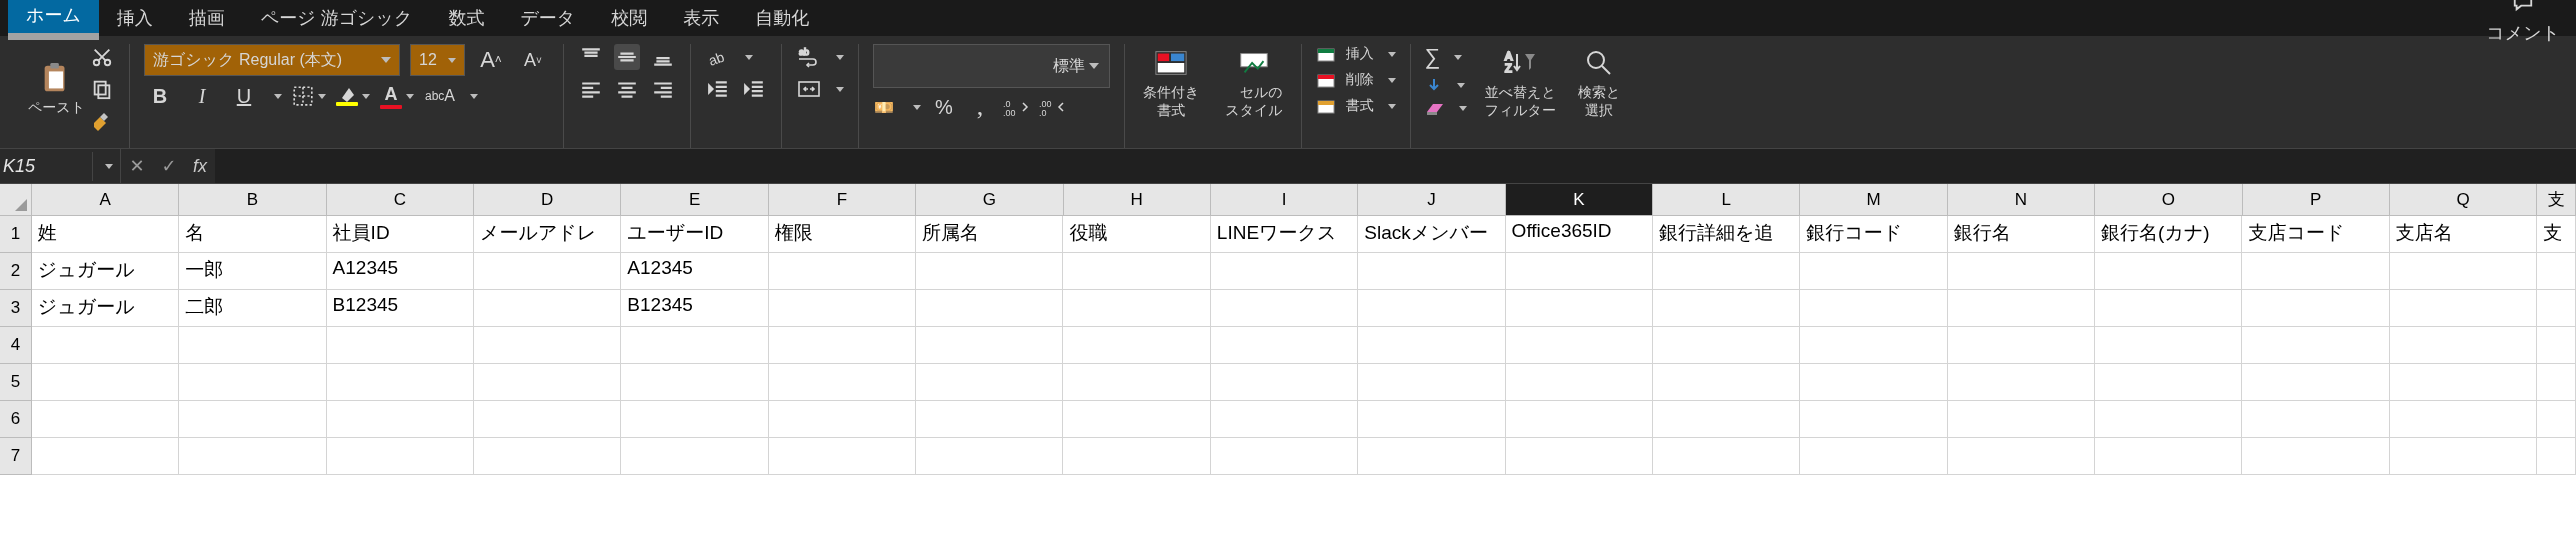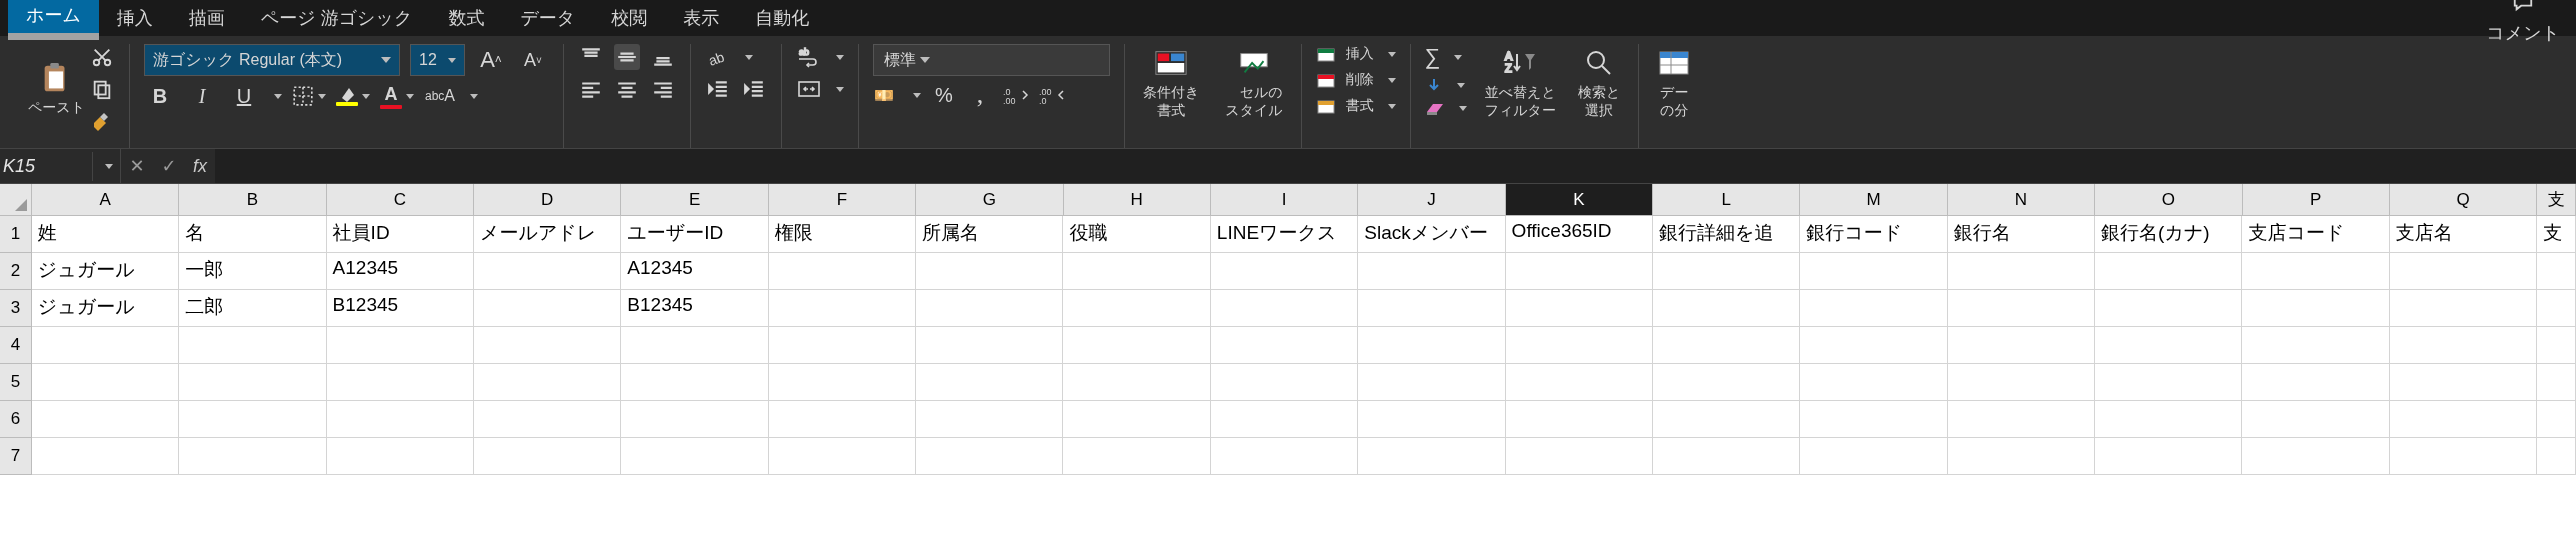--- a/index.html
+++ b/index.html
@@ -17,26 +17,26 @@
   .grp:last-child { border-right: none; }
   .grp-rows { display: flex; flex-direction: column; gap: 6px; }
   .row { display: flex; align-items: center; gap: 10px; }
   .big-btn { display: flex; flex-direction: column; align-items: center; justify-content: center; gap: 4px; padding: 2px 4px; }
   .big-btn .lbl { font-size: 14px; white-space: nowrap; }
   .iconbox { width: 34px; height: 34px; display: flex; align-items: center; justify-content: center; }
   .iconbox.sm { width: 26px; height: 26px; }
   .iconbox.xsm { width: 20px; height: 20px; }
   .caret { display: inline-block; width: 0; height: 0; border-left: 5px solid transparent; border-right: 5px solid transparent; border-top: 6px solid #bdbdbd; margin-left: 4px; }
   .caret.sm { border-left-width:4px; border-right-width:4px; border-top-width:5px; }
-  .font-select { display: flex; align-items: center; background: #0c4a6e; border: 1px solid #555; height: 32px; padding: 0 8px; font-size: 16px; }
+  .font-select { display: flex; align-items: center; background: #a16207; border: 1px solid #555; height: 32px; padding: 0 8px; font-size: 16px; }
   .font-select.wide { width: 256px; justify-content: space-between; }
   .font-select.narrow { width: 55px; justify-content: space-between; }
   .fmt-btn { width: 32px; height: 28px; display: flex; align-items: center; justify-content: center; font-size: 20px; }
   .btn-i { display:flex; align-items:center; }
-  .number-select { display:flex; align-items:center; background:#3a3a3a; border:1px solid #555; height:32px; padding:0 10px; font-size:16px; width:237px; justify-content:flex-start; }
+  .number-select { display:flex; align-items:center; background:#3a3a3a; border:1px solid #555; height:44px; padding:0 10px; font-size:16px; width:237px; justify-content:flex-end; }
   
   .formula-bar { display:flex; align-items:center; height:36px; background:#2a2a2a; color:#d0d0d0; border-top:1px solid #444; border-bottom:1px solid #444; }
   .name-box { width:93px; padding:4px 3px; font-size:18px; font-style:italic; color:#e6e6e6; border-right:1px solid #444; }
   .nb-caret { width:28px; display:flex; align-items:center; justify-content:center; border-right:1px solid #444; height:100%; }
   .fb-btn { width:32px; display:flex; align-items:center; justify-content:center; height:100%; font-size:18px; color:#9a9a9a; }
   .fx { font-style:italic; font-size:18px; color:#c9c9c9; padding:0 8px; }
   .formula-input { flex:1; height:100%; padding:4px 8px; background:#202020; }
   
   .grid-wrap { position:relative; background:#fff; color:#000; height:369px; }
   .colheads { display:flex; height:32px; }
@@ -388,33 +388,20 @@
               <path d="M18 18l8 8"></path>
             </svg>
           </span>
         <span class="lbl" style="white-space:pre; text-align:center;">検索と
 選択</span>
       </div>
     </div>
   </div>
 
 
-  <div class="grp" style="border-right:none;">
-    <div class="big-btn">
-      <span class="iconbox">
-          <svg width="34" height="32" viewBox="0 0 34 32">
-            <rect x="3" y="5" width="28" height="22" fill="#fff" stroke="#8a8a8a"></rect>
-            <rect x="3" y="5" width="28" height="6" fill="#3a86d0"></rect>
-            <path d="M3 18h28M14 5v22" stroke="#8a8a8a"></path>
-          </svg>
-        </span>
-      <span class="lbl" style="white-space:pre; text-align:center;">デー
-の分</span>
-    </div>
-  </div>
 
 </div>
 
 <div class="formula-bar">
   <div class="name-box">K15</div>
   <div class="nb-caret">
       <span class="caret sm"></span>
     </div>
   <div class="fb-btn">✕</div>
   <div class="fb-btn">✓</div>

